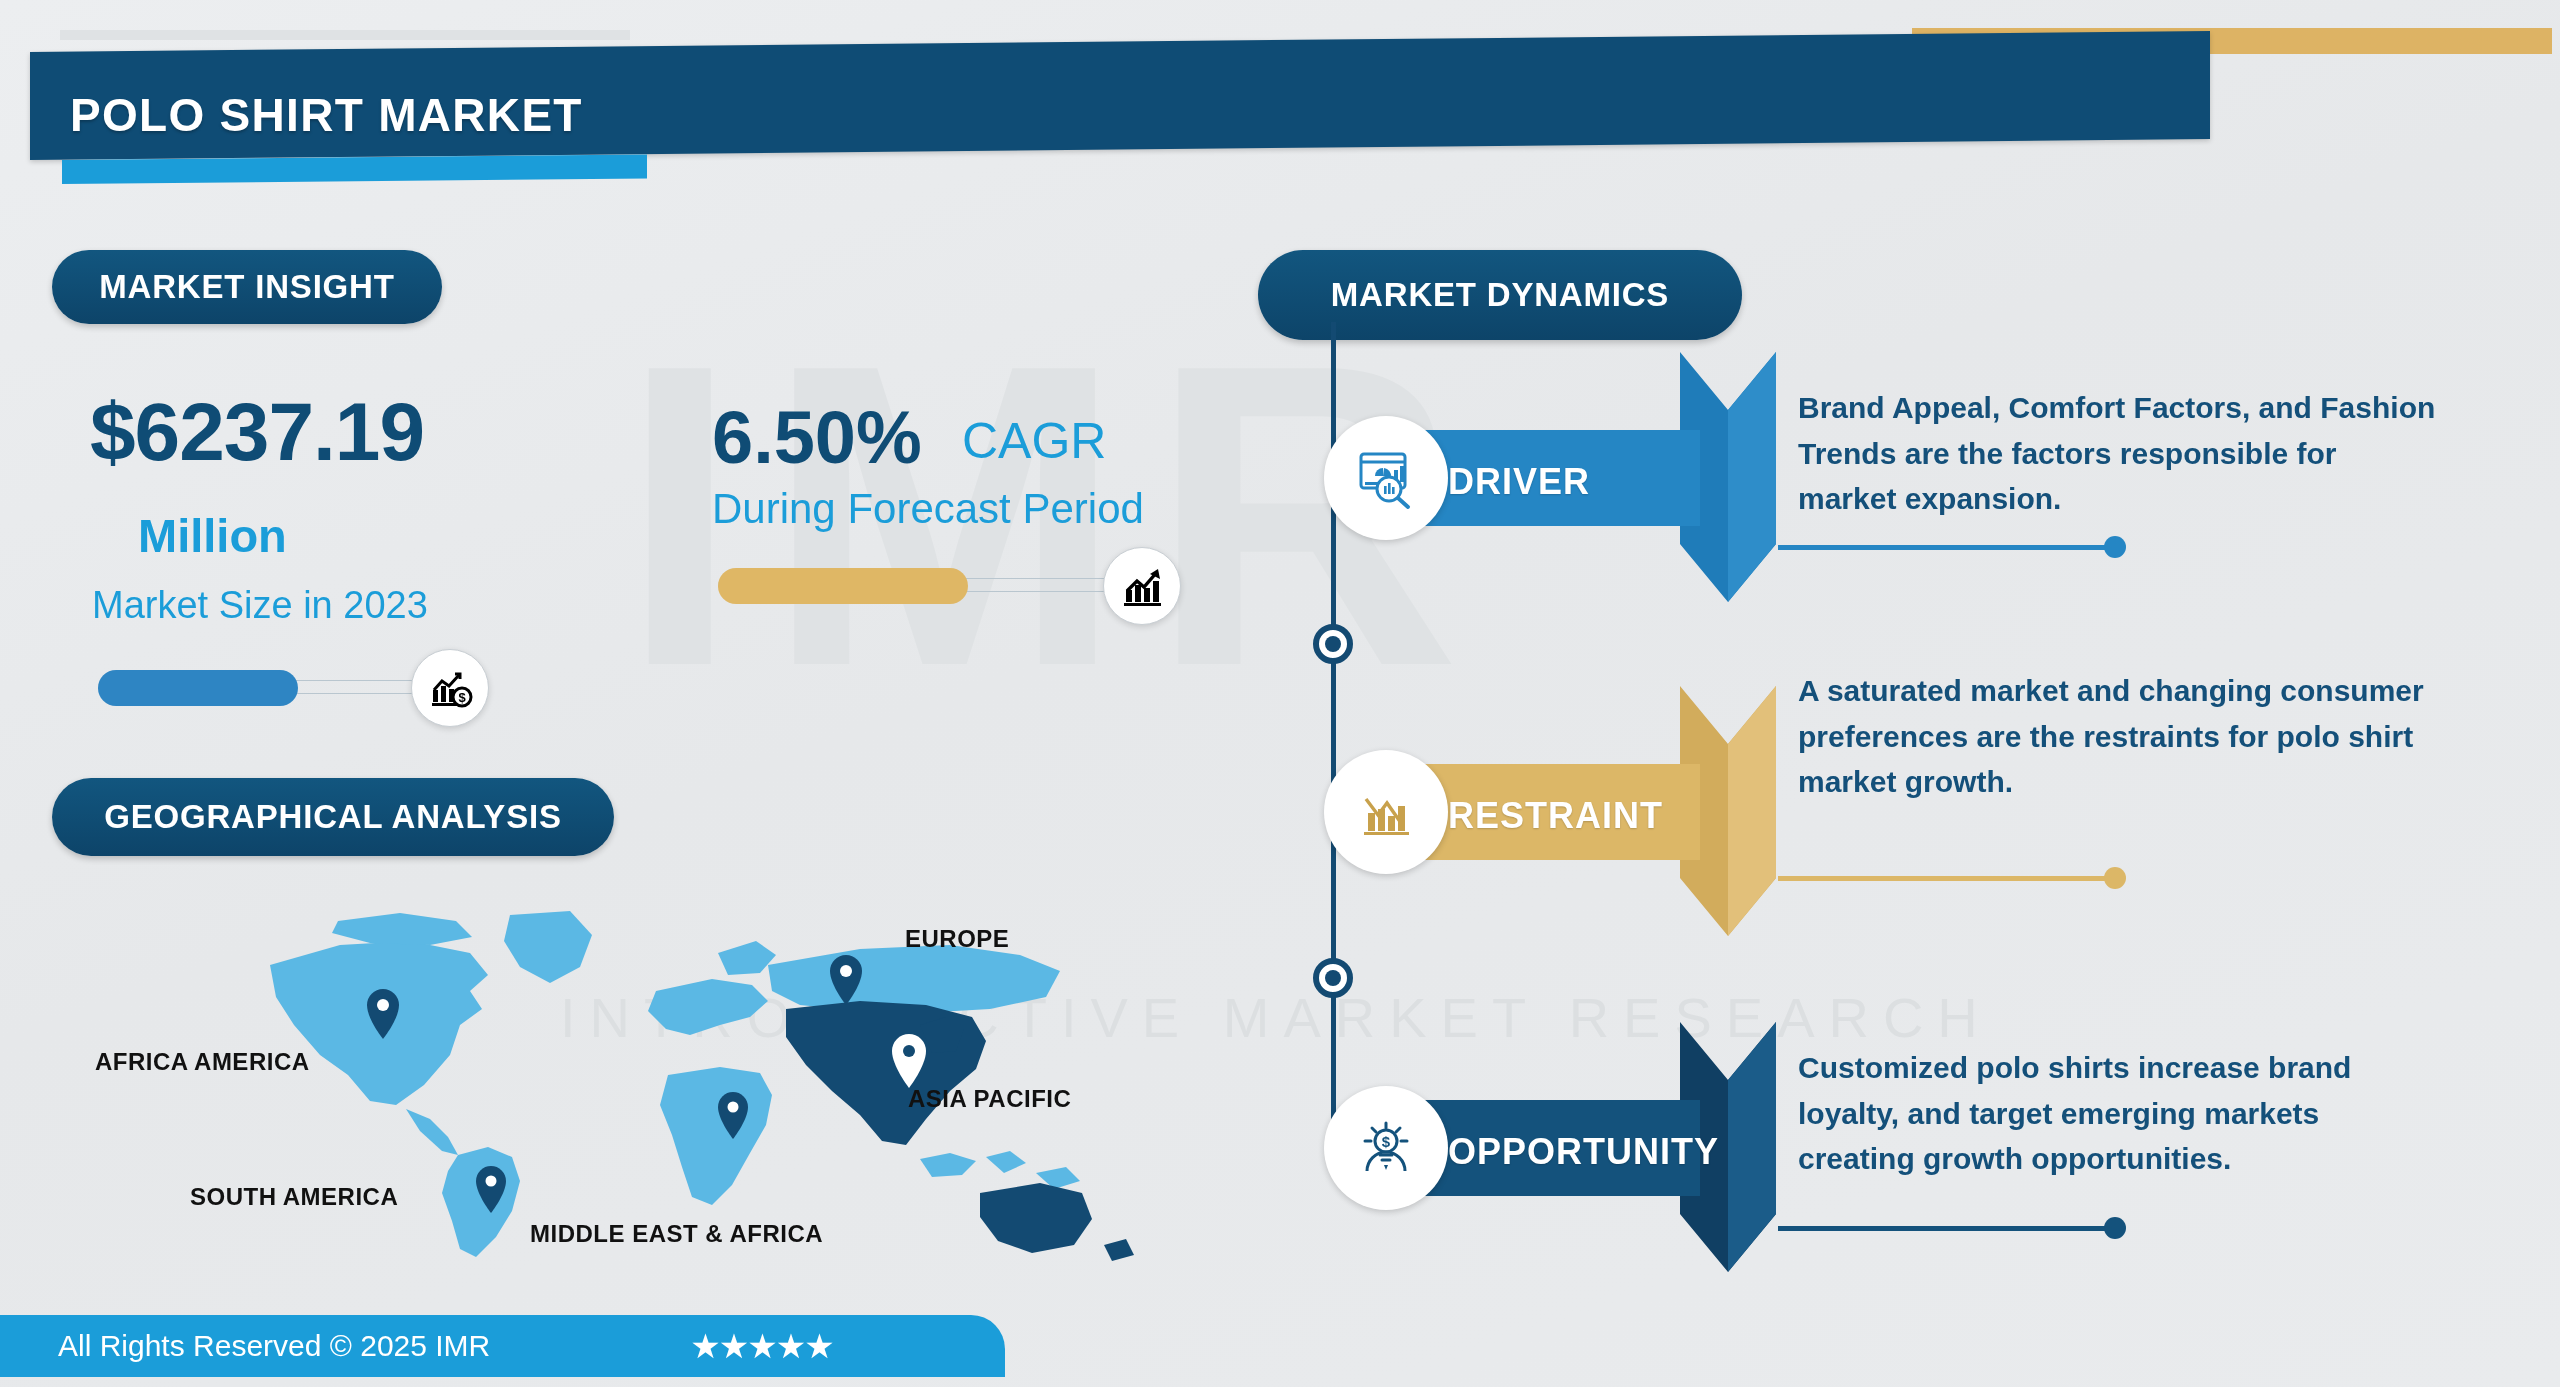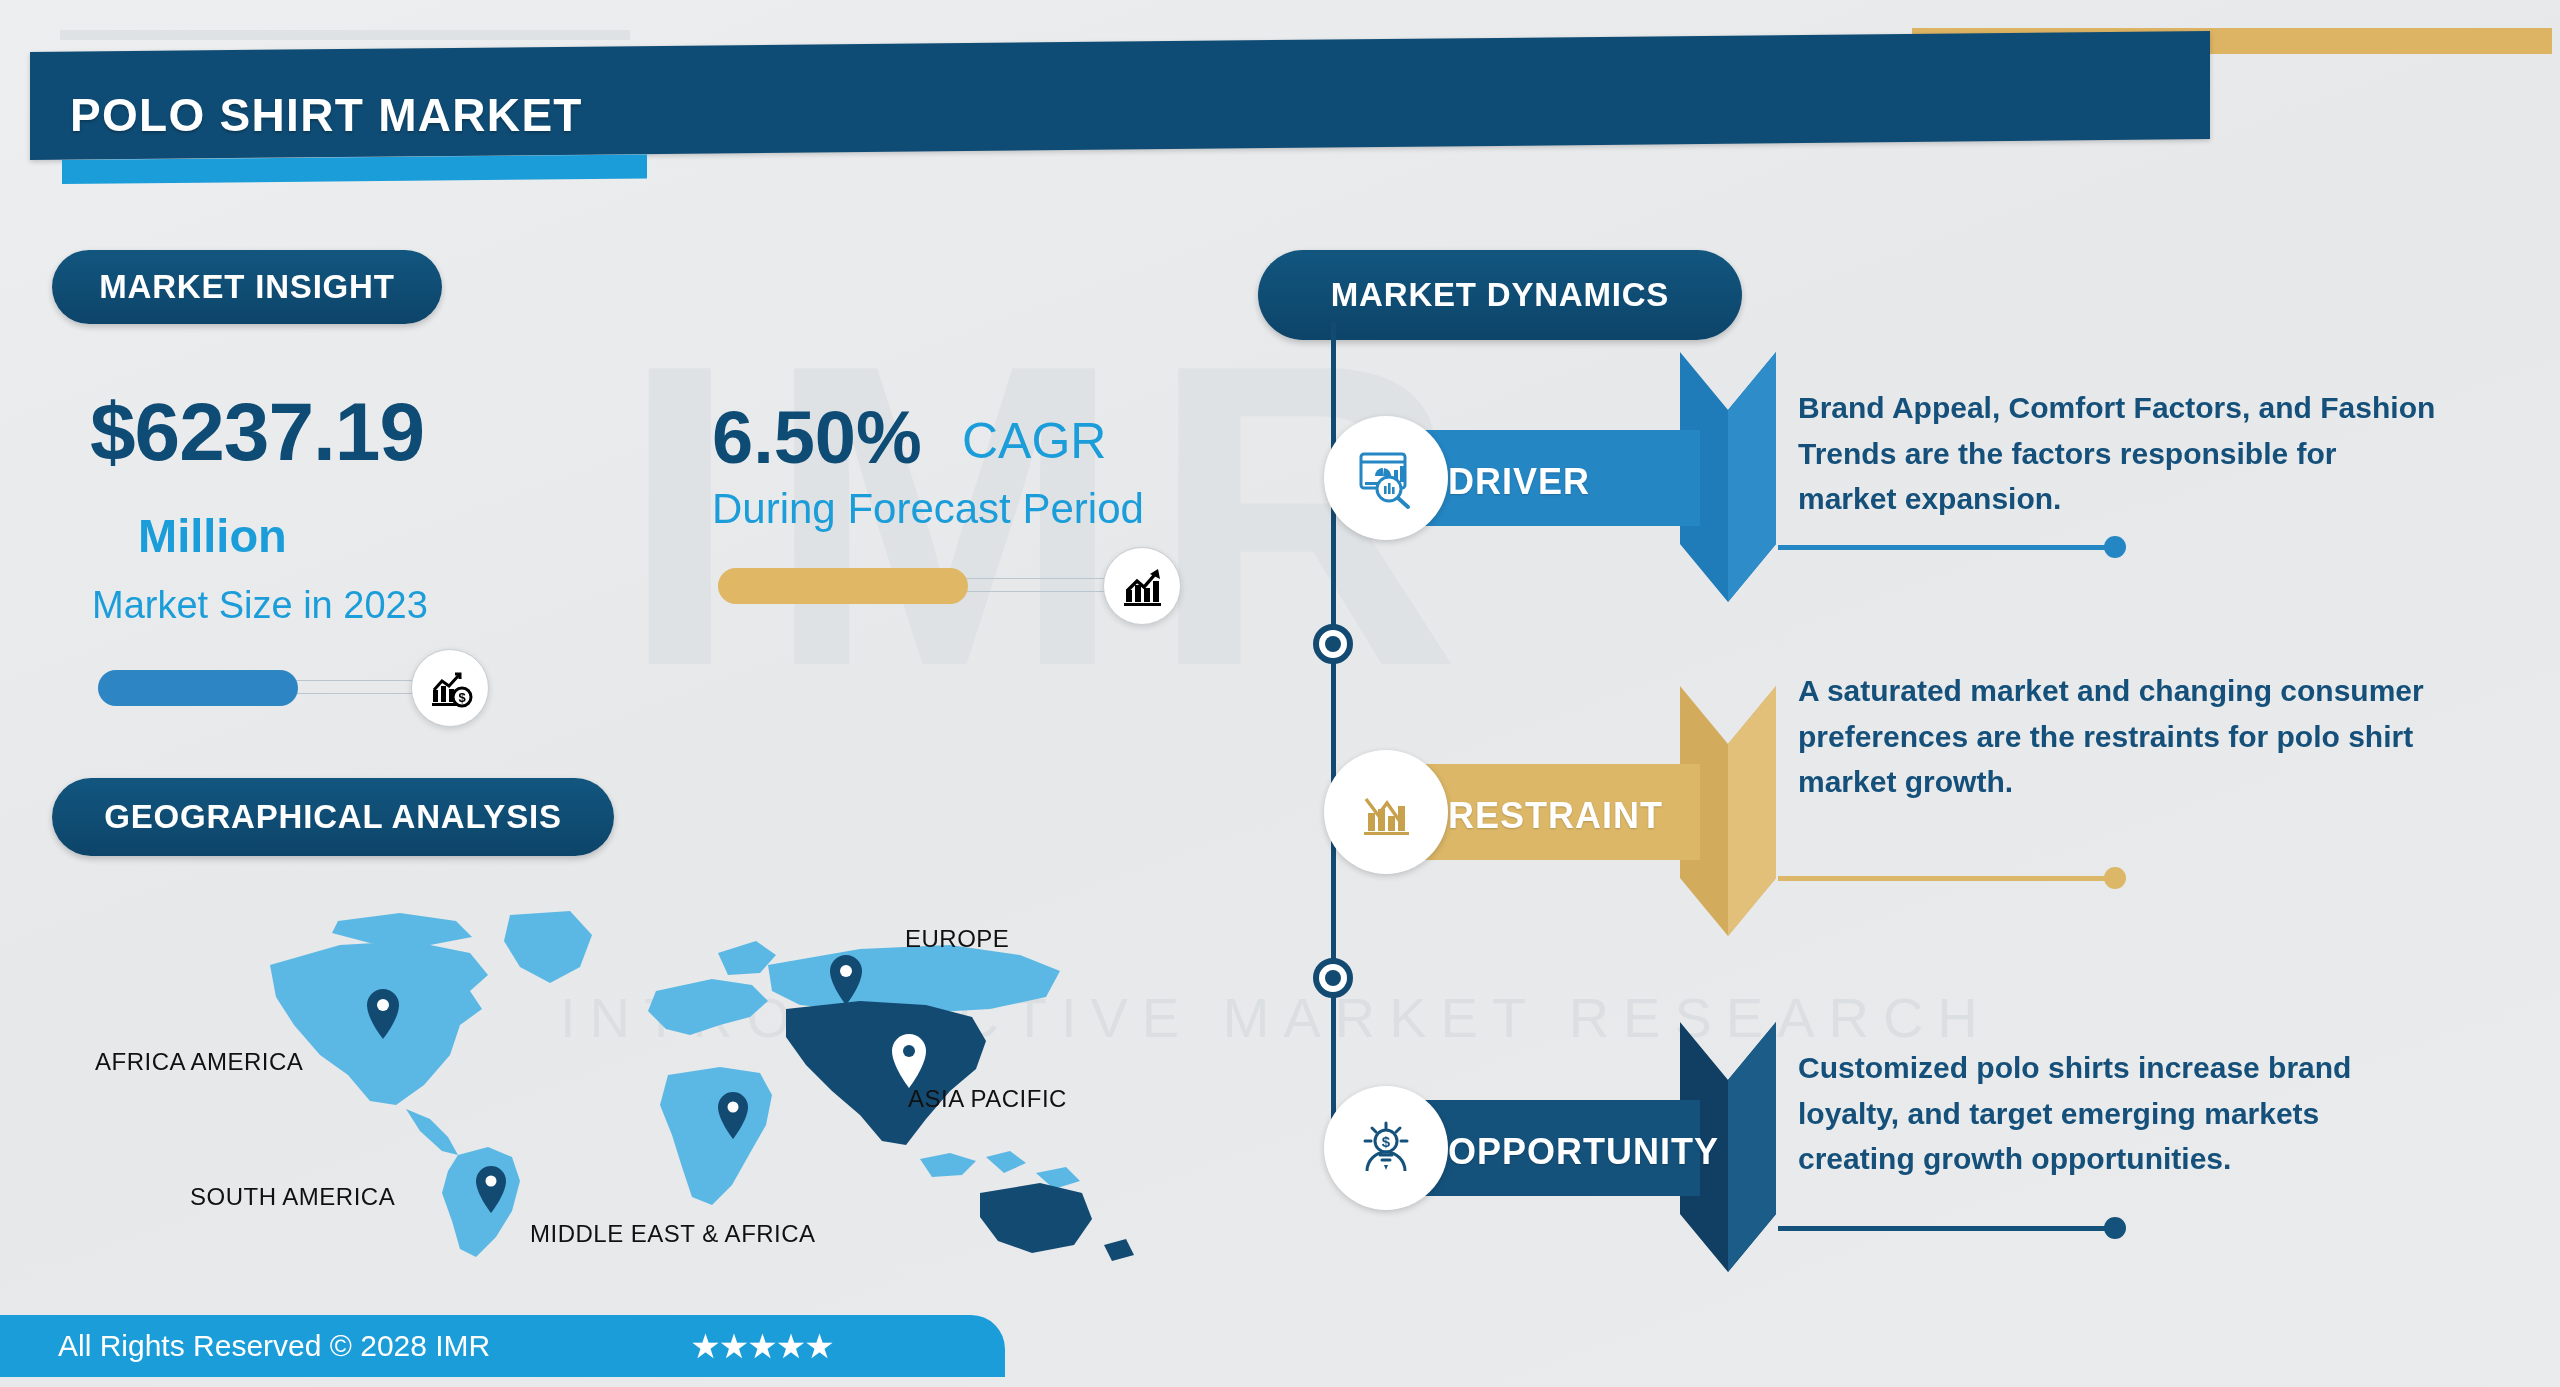--- a/index.html
+++ b/index.html
@@ -107,21 +107,21 @@
     font-size:50px; font-weight:400; color:#1b9dd9;
   }
   .cagr-sub {
     position:absolute; left:712px; top:485px;
     font-size:42px; font-weight:400; color:#1b9dd9;
   }
 
   
   .map-wrap { position:absolute; left:220px; top:905px; width:1010px; height:360px; }
   .map-label {
-    position:absolute; font-size:24px; font-weight:400; color:#111; letter-spacing:.5px;
+    position:absolute; font-size:24px; font-weight:700; color:#111; letter-spacing:.5px;
     white-space:nowrap;
     text-align:right;
   }
 
   
   .spine { position:absolute; left:1331px; top:322px; width:5px; height:810px; background:#134a72; }
   .node {
     position:absolute; width:40px; height:40px; border-radius:50%;
     background:#fff; border:6px solid #134a72;
     display:flex; align-items:center; justify-content:center;
@@ -362,17 +362,17 @@
       </div>
       <div class="label">OPPORTUNITY</div>
     </div>
     <div class="desc" style="left:1798px; top:1045px;">Customized polo shirts increase brand loyalty, and target emerging markets creating growth opportunities.</div>
     <div class="leader" style="left:1778px; top:1226px; width:336px; background:#14527c;">
       <div class="leaderdot" style="left:326px; background:#14527c;"></div>
     </div>
   </div>
 
   <div class="footer">
-    <div class="footer-text">All Rights Reserved © 2028 IMR</div>
+    <div class="footer-text">All Rights Reserved © 2025 IMR</div>
     <div class="footer-stars">★★★★★</div>
   </div>
 
 </div>
 
 </body></html>

